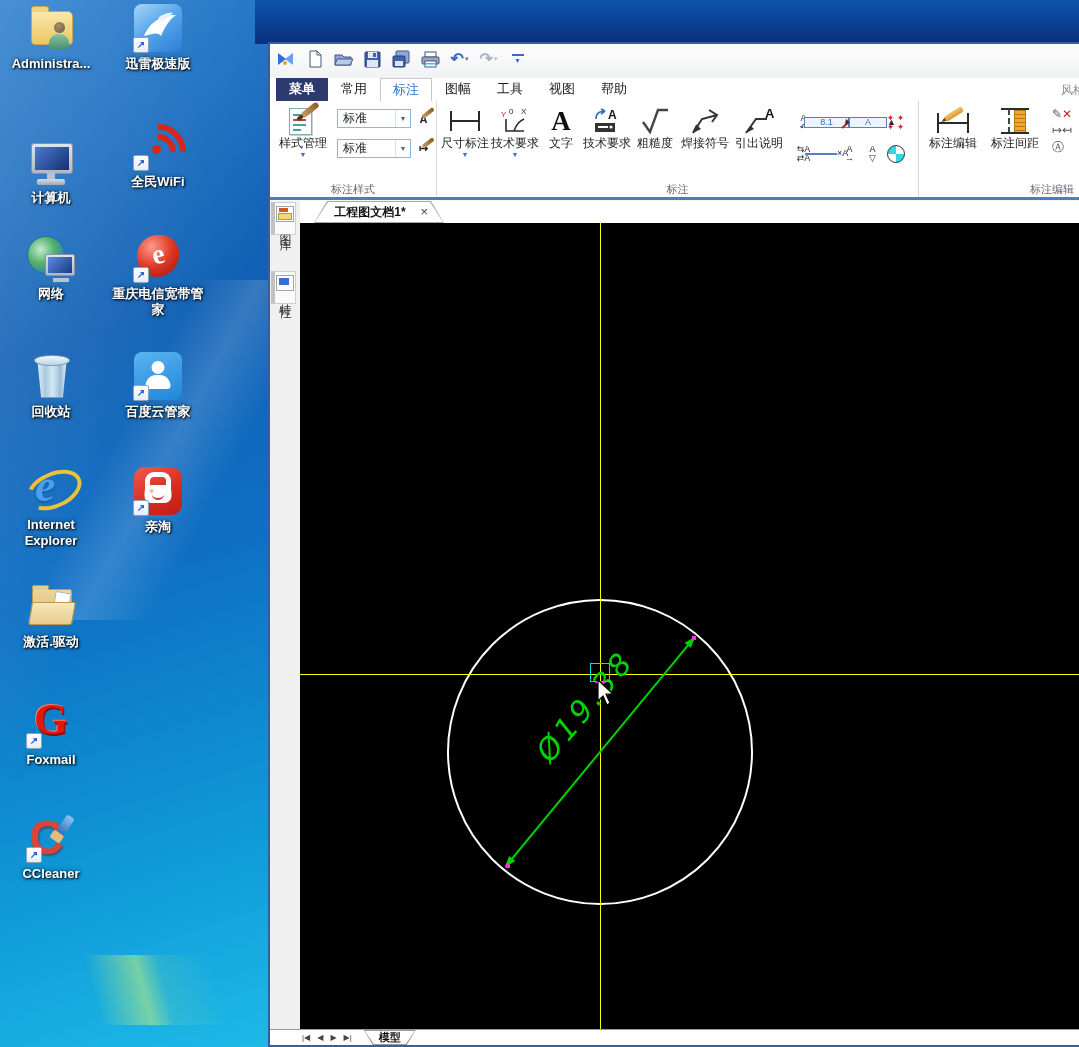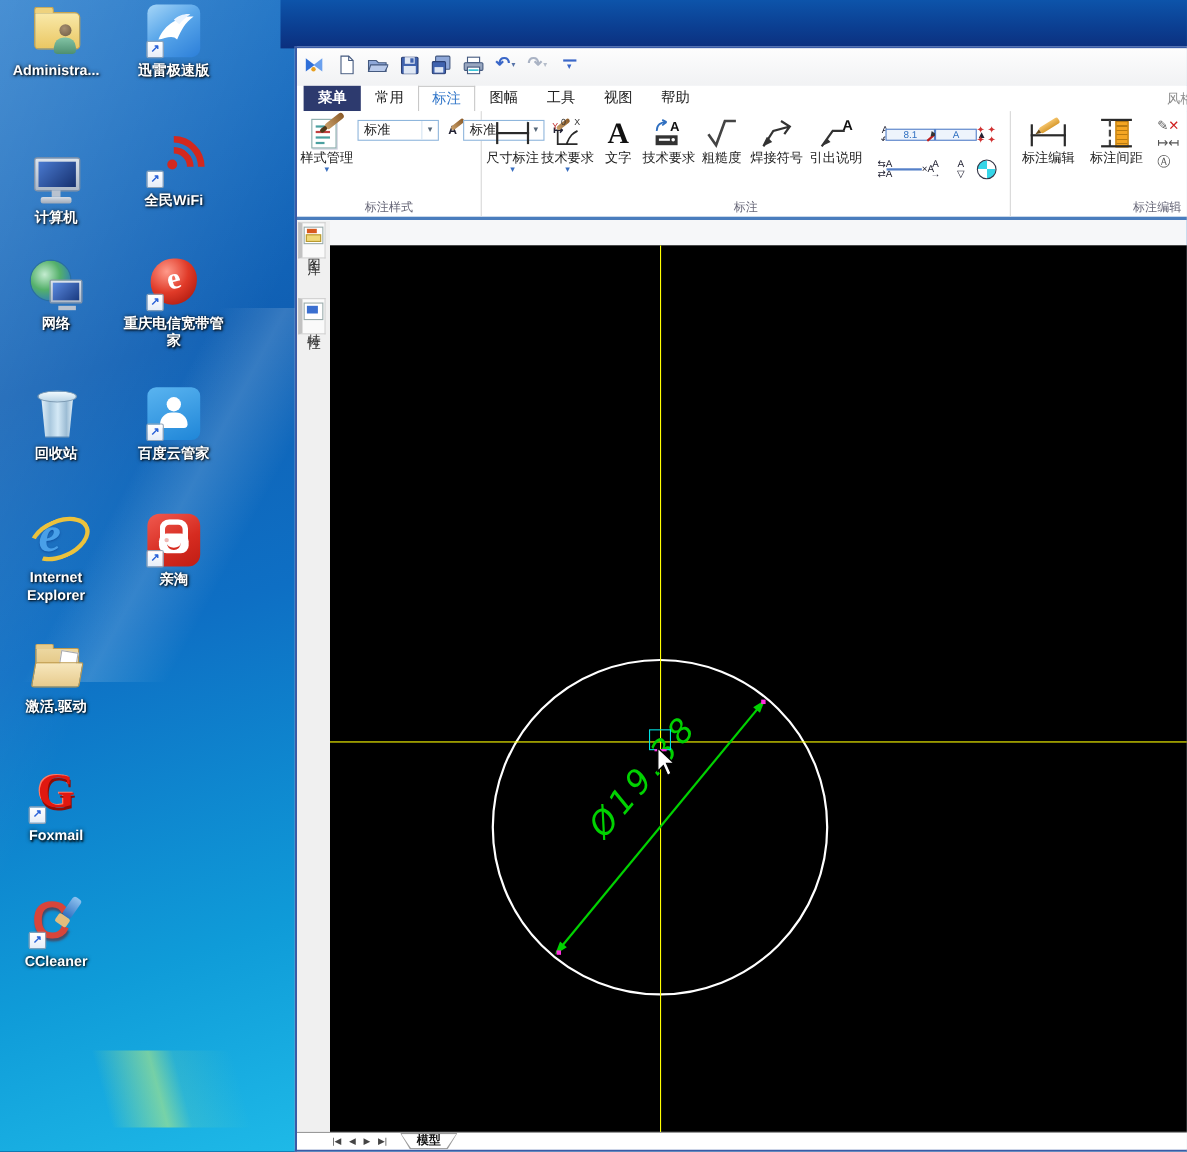--- a/index.html
+++ b/index.html
@@ -136,21 +136,21 @@
   .bigbtn .drop{color:#3a6fc0;font-size:7px;line-height:8px;margin-top:1px;}
 
   
   .i-stylemgr{position:relative;width:30px;height:30px;}
   .i-stylemgr .pg{position:absolute;left:1px;top:2px;width:21px;height:25px;background:#fff;border:1px solid #8aa;box-shadow:1px 1px 0 #ccd;}
   .i-stylemgr .pg i{position:absolute;left:3px;height:2px;width:13px;background:#4aa0a0;}
   .i-stylemgr .br{position:absolute;right:-2px;top:1px;width:20px;height:6px;background:linear-gradient(90deg,#caa06a,#8a5a28);
     border-radius:3px;transform:rotate(-38deg);}
   .i-stylemgr .br::after{content:"";position:absolute;left:-6px;top:1px;width:7px;height:4px;background:#503818;border-radius:2px;}
 
-  .combo-col{display:flex;flex-direction:row;margin:6px 0 0 4px;}
+  .combo-col{display:flex;flex-direction:column;margin:6px 0 0 4px;}
   .combo-row{display:flex;align-items:center;margin-bottom:11px;}
   .combo{width:74px;height:19px;border:1px solid #8fb6dc;background:#fff;display:flex;align-items:center;
     font-size:12px;color:#222;position:relative;padding-left:5px;box-sizing:border-box;}
   .combo .carr{position:absolute;right:0;top:0;bottom:0;width:14px;border-left:1px solid #d4e4f2;color:#567;
     font-size:7px;display:flex;align-items:center;justify-content:center;}
   .mini{width:19px;height:19px;margin-left:3px;position:relative;font-size:11px;font-weight:700;color:#223;
     display:flex;align-items:center;justify-content:center;}
   .mini .mbr{position:absolute;right:-2px;top:2px;width:14px;height:4px;background:linear-gradient(90deg,#caa06a,#8a5a28);
     border-radius:2px;transform:rotate(-38deg);}
 
@@ -586,20 +586,28 @@
     <div class="vtab" style="top:1px;">
       <span class="vico lib"></span>
       <span class="vlabel">图库</span>
     </div>
     <div class="vtab" style="top:70px;">
       <span class="vico prop"></span>
       <span class="vlabel">特性</span>
     </div>
   </div>
 
+  <div class="doctabs">
+    <div class="doctab">
+      <div class="shape"></div>
+        <div class="inner"></div>
+      <div class="dlabel">工程图文档1*</div>
+      <div class="dclose">×</div>
+    </div>
+  </div>
 
   <div class="canvas">
     <div class="circle"></div>
     <div class="vline"></div>
     <div class="hline"></div>
     <div class="dimline"></div>
     <div class="dimtext">Ø19.38</div>
     <div class="mdot" style="left:206px;top:641px;"></div>
     <div class="mdot" style="left:392px;top:413px;"></div>
     <div class="pickbox"></div>

